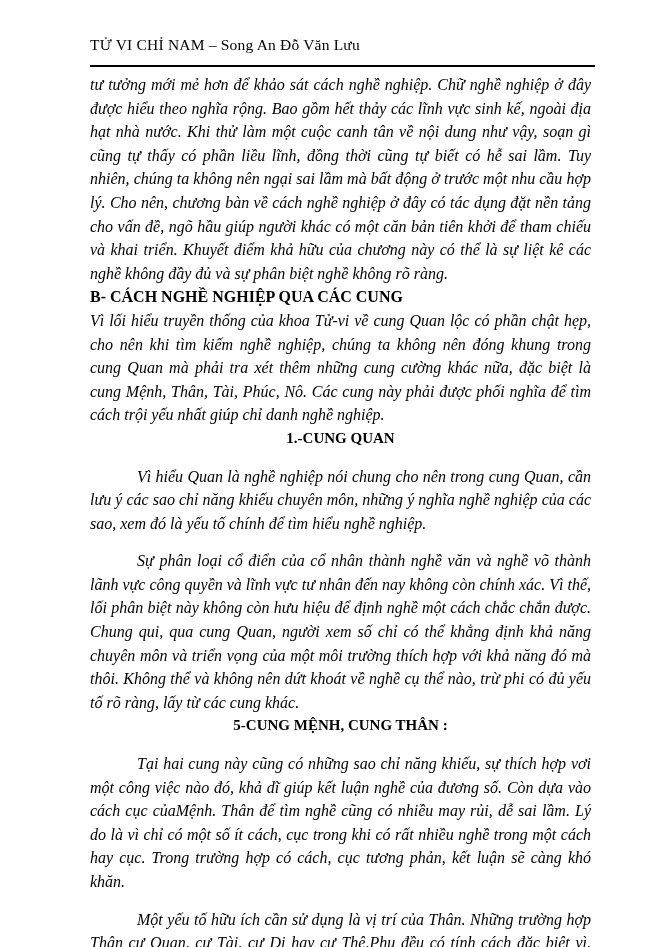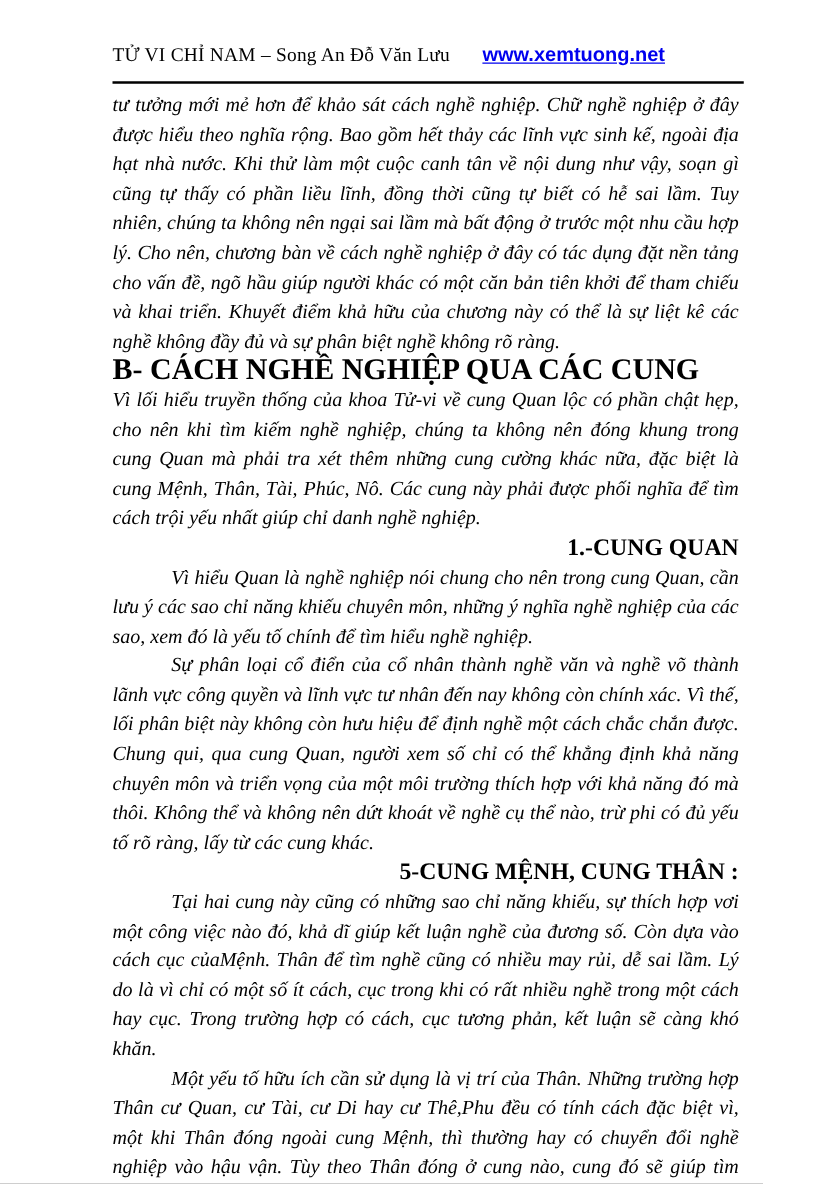--- a/index.html
+++ b/index.html
@@ -8,21 +8,21 @@
     width:669px;height:947px;
     background:#ffffff;
     margin:0 auto;
     overflow:hidden;
     font-family:"Liberation Serif","DejaVu Serif",serif;
     color:#000;
   }
   .header{
     position:absolute;
     left:90px;top:36px;width:505px;
-    display:flex;align-items:baseline;gap:26px;
+    display:flex;justify-content:space-between;align-items:baseline;gap:26px;
   }
   .header-title{
     font-size:15.5px;
     letter-spacing:.2px;
     white-space:nowrap;
   }
   .header-link{
     font-family:"Liberation Sans","DejaVu Sans",sans-serif;
     font-weight:bold;
     font-size:16px;
@@ -36,42 +36,41 @@
     background:#000;
   }
   .content{
     position:absolute;
     left:90px;top:73px;width:501px;
     font-size:16px;
     line-height:23.6px;
     text-align:justify;
   }
   .para{margin:0;font-style:italic;}
-  .para.indent{text-indent:47px;}
+  .para.indent{text-indent:47px;margin-top:14px;}
   .h1{
     font-weight:bold;
-    font-size:24px;
+    font-size:16px;
     margin:0;
     text-align:left;
   }
   .h2{
     font-weight:bold;
-    font-size:19px;
+    font-size:15px;
     margin:0;
-    text-align:right;
+    text-align:center;
   }
 </style>
 </head>
 <body>
 
 <div class="page">
 
   <div class="header">
     <span class="header-title">TỬ VI CHỈ NAM – Song An Đỗ Văn Lưu</span>
-    <a class="header-link" href="#" style="color: rgb(0, 0, 238);">www.xemtuong.net</a>
   </div>
 
   <div class="rule"></div>
 
   <div class="content">
       <div class="para">tư tưởng mới mẻ hơn để khảo sát cách nghề nghiệp. Chữ nghề nghiệp ở đây được hiểu theo nghĩa rộng. Bao gồm hết thảy các lĩnh vực sinh kế, ngoài địa hạt nhà nước. Khi thử làm một cuộc canh tân về nội dung như vậy, soạn gì cũng tự thấy có phần liều lĩnh, đồng thời cũng tự biết có hễ sai lầm. Tuy nhiên, chúng ta không nên ngại sai lầm mà bất động ở trước một nhu cầu hợp lý. Cho nên, chương bàn về cách nghề nghiệp ở đây có tác dụng đặt nền tảng cho vấn đề, ngõ hầu giúp người khác có một căn bản  tiên khởi để tham chiếu và khai triển. Khuyết điểm khả hữu của chương này có thể là sự liệt kê các nghề không đầy đủ và sự phân biệt nghề không rõ ràng.</div>
       <div class="h1">B- CÁCH NGHỀ NGHIỆP QUA CÁC CUNG</div>
       <div class="para">Vì lối hiểu truyền thống của khoa Tử-vi về cung Quan lộc có phần chật hẹp, cho nên khi tìm kiếm nghề nghiệp, chúng ta không nên đóng khung trong cung Quan mà phải tra xét thêm những cung cường khác nữa, đặc biệt là cung Mệnh, Thân, Tài, Phúc, Nô.  Các  cung này phải được phối nghĩa để tìm cách trội yếu nhất giúp chỉ danh nghề nghiệp.</div>
       <div class="h2">1.-CUNG QUAN</div>
       <div class="para indent">Vì hiểu Quan là nghề nghiệp nói chung cho nên trong cung Quan, cần lưu ý các sao chỉ năng khiếu chuyên môn, những ý nghĩa nghề nghiệp của các sao, xem đó là yếu tố chính để tìm hiểu nghề nghiệp.</div>

